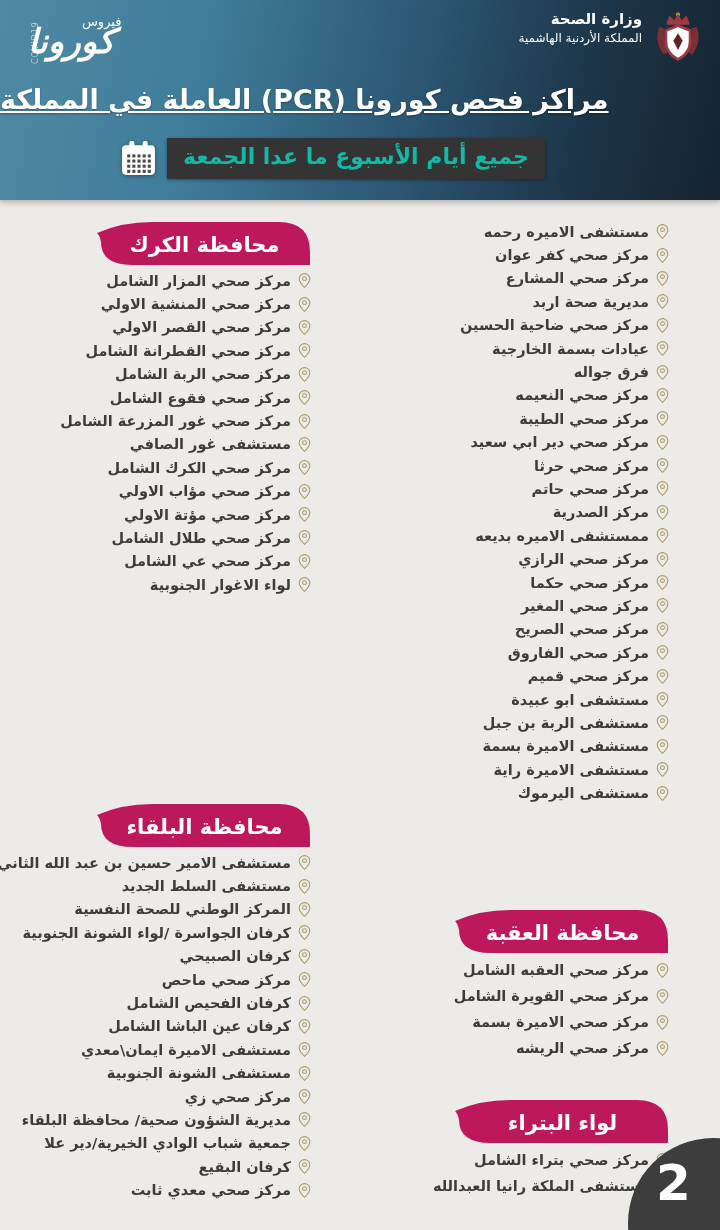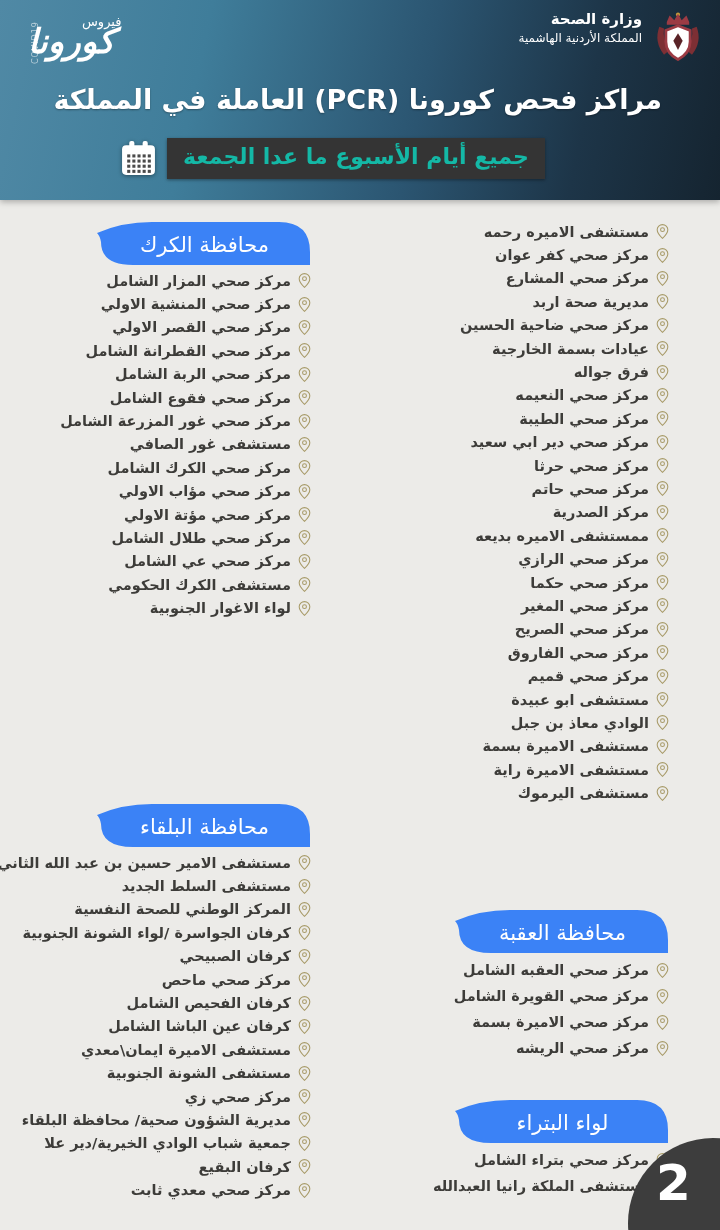--- a/index.html
+++ b/index.html
@@ -23,45 +23,46 @@
   }
   .covid-logo .small { position:absolute; left:66px; top:2px; font-size:13px; font-weight:normal; }
   .covid-logo .big   { position:absolute; left:12px; top:12px; font-size:34px; font-weight:bold; line-height:1;font-style:italic; }
   .ministry { position:absolute; right:14px; top:10px; display:flex; gap:8px; direction:ltr; }
   .ministry .txt { text-align:right; color:#fff; direction:rtl; }
   .ministry .l1 { font-size:15px; font-weight:bold; }
   .ministry .l2 { font-size:12px; margin-top:3px; }
   .emblem { width:56px; height:54px; }
 
   .main-title {
-    position:absolute; left:0; top:84px; width:662px; text-align:right;
+    position:absolute; left:0; top:84px; width:662px; text-align:left;
     direction:rtl; color:#fff; font-size:27px; font-weight:bold; letter-spacing:0;
     text-shadow:0 1px 2px rgba(0,0,0,.35);
+    text-decoration:underline;
   }
   .badge-row { position:absolute; left:120px; top:138px; display:flex; align-items:center; gap:10px; direction:ltr; }
   .cal-icon { width:37px; height:37px; filter:drop-shadow(0 1px 2px rgba(0,0,0,.4)); }
   .day-badge {
     background:#343434; color:#14b8a6; direction:rtl;
     font-size:22px; font-weight:bold; padding:5px 16px 7px 16px; line-height:1.3;
     box-shadow:0 1px 3px rgba(0,0,0,.4);
   }
 
   
   .section { position:absolute; direction:rtl; }
   .sec-karak { right:408px; top:220px; width:297px; }
   .sec-irbid { right:50px;  top:220px; width:230px; }
   .sec-balqa { right:408px; top:802px; width:297px; }
   .sec-aqaba { right:50px;  top:908px; width:230px; }
   .sec-petra { right:50px;  top:1098px; width:230px; }
 
   .pill {
-    width:215px; height:45px; background:#3b82f6;
+    width:215px; height:45px; background:#be185d;
     clip-path:path('M0 13 Q25 2 55 2 L182 2 Q213 2 213 32 L213 45 L36 45 Q4 45 4 22 Q3 16 0 13 Z');
     display:flex; align-items:center; justify-content:center;
-    color:#fff; font-size:21px; font-weight:normal; padding-top:4px;
+    color:#fff; font-size:21px; font-weight:bold; padding-top:4px;
     margin-bottom:4px;
   }
   .center-list { list-style:none; }
   .center-list li {
     display:flex; align-items:center; gap:6px; height:23.4px;
     white-space:nowrap; font-size:14.5px; font-weight:bold; color:#3D3C39;
   }
   .roomy li { height:26px; }
   .pin { width:15px; height:17px; flex:0 0 15px; }
 
@@ -304,21 +305,21 @@
         <circle cx="12" cy="10" r="3.1" fill="none" stroke="#A89B69" stroke-width="1.7"></circle>
       </svg>
       <span>مستشفى ابو عبيدة</span>
     </li>
 
     <li>
       <svg class="pin" viewBox="0 0 24 26">
         <path d="M12 2 C7.3 2 3.5 5.7 3.5 10.2 C3.5 16 12 24 12 24 C12 24 20.5 16 20.5 10.2 C20.5 5.7 16.7 2 12 2 Z" fill="none" stroke="#A89B69" stroke-width="1.7"></path>
         <circle cx="12" cy="10" r="3.1" fill="none" stroke="#A89B69" stroke-width="1.7"></circle>
       </svg>
-      <span>الوادي معاذ بن جبل</span>
+      <span>مستشفى الربة بن جبل</span>
     </li>
 
     <li>
       <svg class="pin" viewBox="0 0 24 26">
         <path d="M12 2 C7.3 2 3.5 5.7 3.5 10.2 C3.5 16 12 24 12 24 C12 24 20.5 16 20.5 10.2 C20.5 5.7 16.7 2 12 2 Z" fill="none" stroke="#A89B69" stroke-width="1.7"></path>
         <circle cx="12" cy="10" r="3.1" fill="none" stroke="#A89B69" stroke-width="1.7"></circle>
       </svg>
       <span>مستشفى الاميرة بسمة</span>
     </li>
 
@@ -440,27 +441,20 @@
     </li>
 
     <li>
       <svg class="pin" viewBox="0 0 24 26">
         <path d="M12 2 C7.3 2 3.5 5.7 3.5 10.2 C3.5 16 12 24 12 24 C12 24 20.5 16 20.5 10.2 C20.5 5.7 16.7 2 12 2 Z" fill="none" stroke="#A89B69" stroke-width="1.7"></path>
         <circle cx="12" cy="10" r="3.1" fill="none" stroke="#A89B69" stroke-width="1.7"></circle>
       </svg>
       <span>مركز صحي عي الشامل</span>
     </li>
 
-    <li>
-      <svg class="pin" viewBox="0 0 24 26">
-        <path d="M12 2 C7.3 2 3.5 5.7 3.5 10.2 C3.5 16 12 24 12 24 C12 24 20.5 16 20.5 10.2 C20.5 5.7 16.7 2 12 2 Z" fill="none" stroke="#A89B69" stroke-width="1.7"></path>
-        <circle cx="12" cy="10" r="3.1" fill="none" stroke="#A89B69" stroke-width="1.7"></circle>
-      </svg>
-      <span>مستشفى الكرك الحكومي</span>
-    </li>
 
     <li>
       <svg class="pin" viewBox="0 0 24 26">
         <path d="M12 2 C7.3 2 3.5 5.7 3.5 10.2 C3.5 16 12 24 12 24 C12 24 20.5 16 20.5 10.2 C20.5 5.7 16.7 2 12 2 Z" fill="none" stroke="#A89B69" stroke-width="1.7"></path>
         <circle cx="12" cy="10" r="3.1" fill="none" stroke="#A89B69" stroke-width="1.7"></circle>
       </svg>
       <span>لواء الاغوار الجنوبية</span>
     </li>
   </ul>
   </div>

